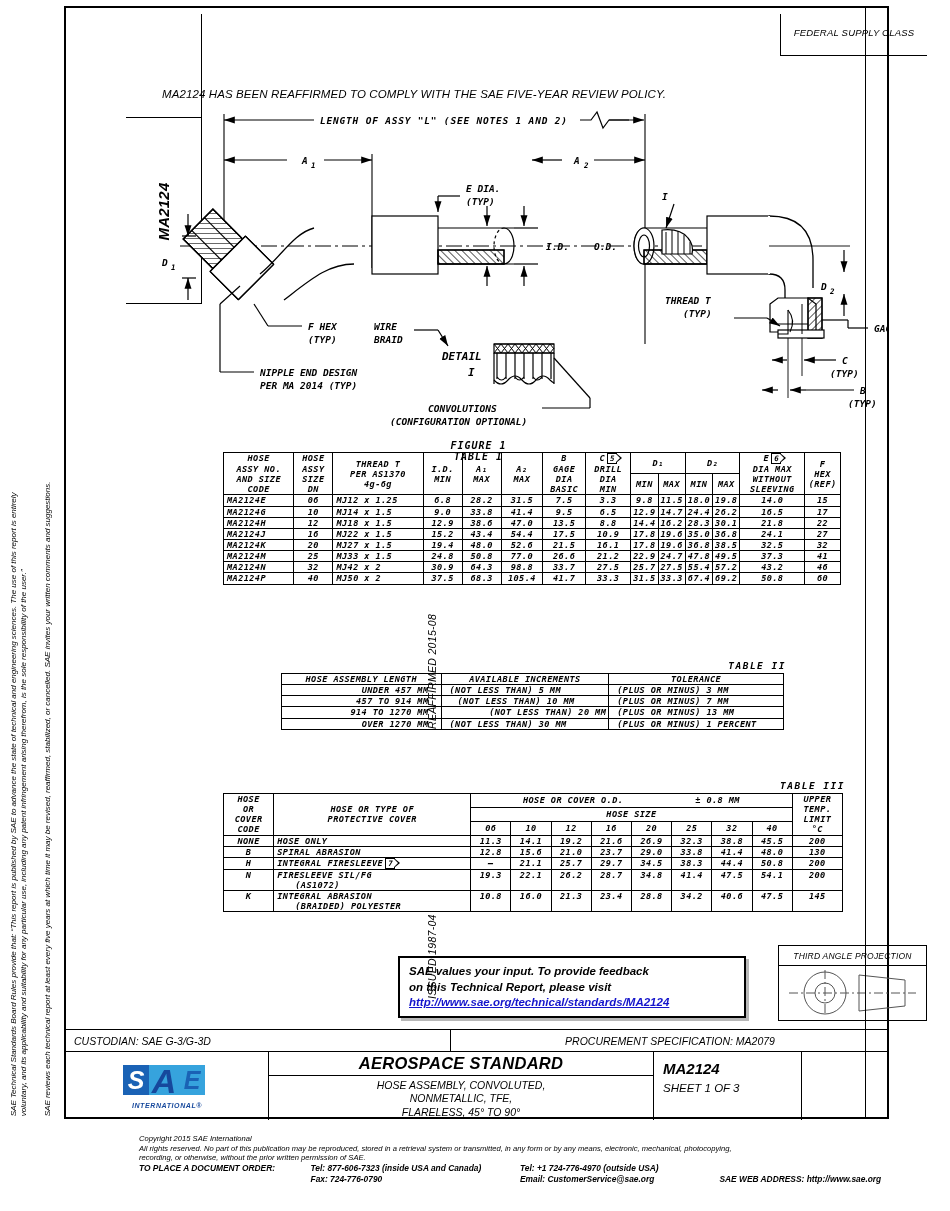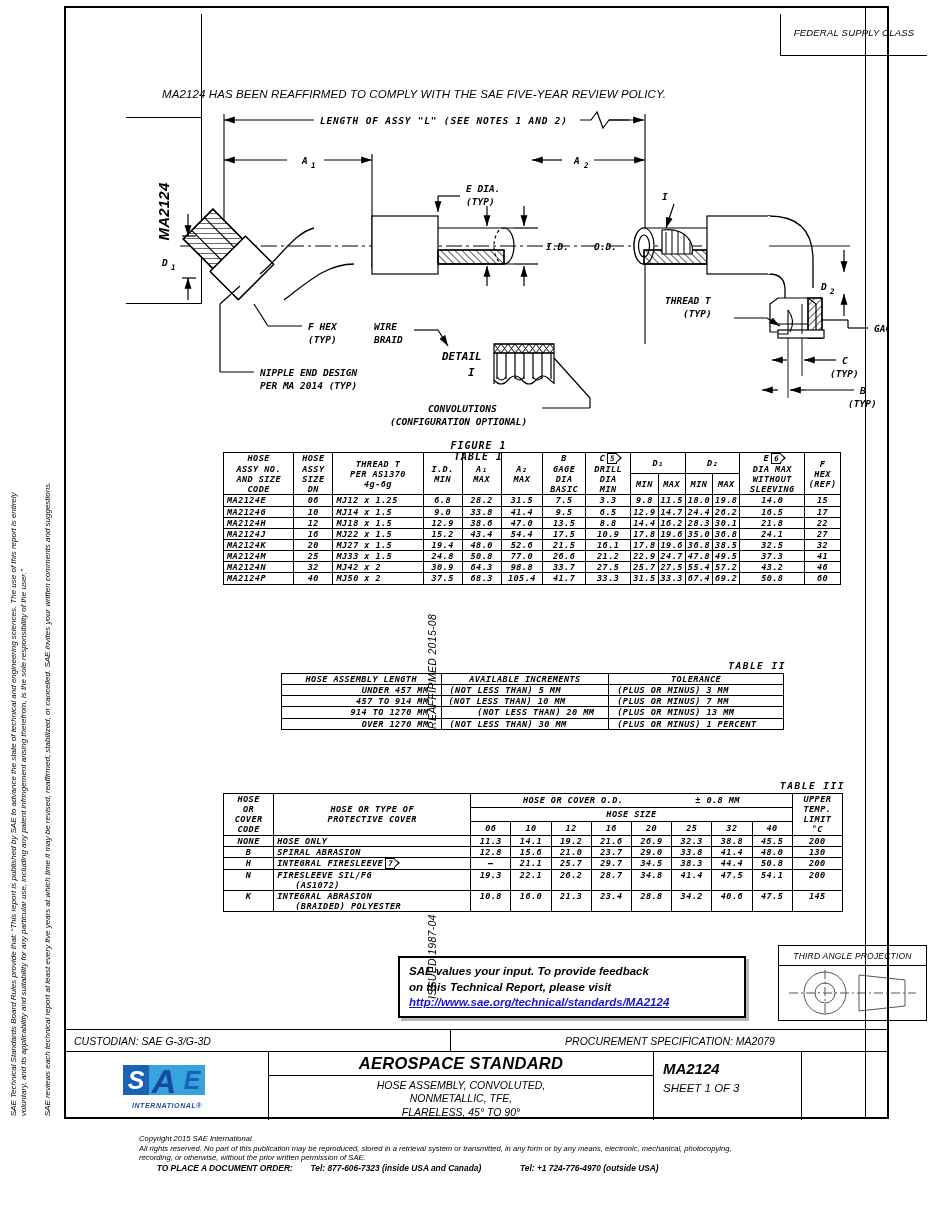--- a/index.html
+++ b/index.html
@@ -223,21 +223,21 @@
     margin-top:1px;
   }
 
   
   .footer{
     position:absolute; left:135px; top:1134px; width:760px;
     font-size:7.6px; line-height:1.28;
   }
   .footer .bold{ font-weight:bold; font-size:8.4px; }
   .footer-row{ display:flex; }
-  .fc1{ width:172px;text-align:center; }
+  .fc1{ width:172px; }
   .fc2{ width:210px; }
   .fc3{ width:200px; }
   .fc4{ width:180px; }
 </style>
 </head>
 <body>
 
 <div class="page">
 
   <div class="frame-outer">
@@ -667,26 +667,26 @@
           </tr>
         </thead>
         <tbody id="t2body">
             <tr>
               <td style="text-align: right; padding-right: 12px;">UNDER 457 MM</td>
               <td style="text-align: left; padding-left: 8px;">(NOT LESS THAN)  5 MM</td>
               <td style="text-align: left; padding-left: 8px;">(PLUS OR MINUS)   3 MM</td>
             </tr>
             <tr>
               <td style="text-align: right; padding-right: 12px;">457 TO 914 MM</td>
-              <td style="text-align: left; padding-left: 7px;">(NOT LESS THAN) 10 MM</td>
+              <td style="text-align: left; padding-left: 16px;">(NOT LESS THAN) 10 MM</td>
               <td style="text-align: left; padding-left: 8px;">(PLUS OR MINUS)   7 MM</td>
             </tr>
             <tr>
               <td style="text-align: right; padding-right: 12px;">914 TO 1270 MM</td>
-              <td style="text-align: center; padding-left: 24px;">(NOT LESS THAN) 20 MM</td>
+              <td style="text-align: right; padding-left: 24px;">(NOT LESS THAN) 20 MM</td>
               <td style="text-align: left; padding-left: 8px;">(PLUS OR MINUS)  13 MM</td>
             </tr>
             <tr>
               <td style="text-align: right; padding-right: 12px;">OVER 1270 MM</td>
               <td style="text-align: left; padding-left: 8px; margin-top: 8px;">(NOT LESS THAN) 30 MM</td>
               <td style="text-align: left; padding-left: 8px;">(PLUS OR MINUS)   1 PERCENT</td>
             </tr>
           </tbody>
       </table>
     </div>
@@ -885,15 +885,21 @@
   <div class="footer">
     <div>Copyright 2015 SAE International</div>
     <div>All rights reserved. No part of this publication may be reproduced, stored in a retrieval system or transmitted, in any form or by any means, electronic, mechanical, photocopying,</div>
     <div>recording, or otherwise, without the prior written permission of SAE.</div>
     <div class="footer-row">
       <div class="fc1 bold">TO PLACE A DOCUMENT ORDER:</div>
       <div class="fc2 bold">Tel: 877-606-7323 (inside USA and Canada)</div>
       <div class="fc3 bold">Tel: +1 724-776-4970 (outside USA)</div>
       <div class="fc4 bold"></div>
     </div>
+    <div class="footer-row">
+      <div class="fc1 bold"></div>
+      <div class="fc2 bold">Fax: 724-776-0790</div>
+      <div class="fc3 bold">Email: CustomerService@sae.org</div>
+      <div class="fc4 bold">SAE WEB ADDRESS: http://www.sae.org</div>
+    </div>
   </div>
 
 </div>
 
 </body></html>

